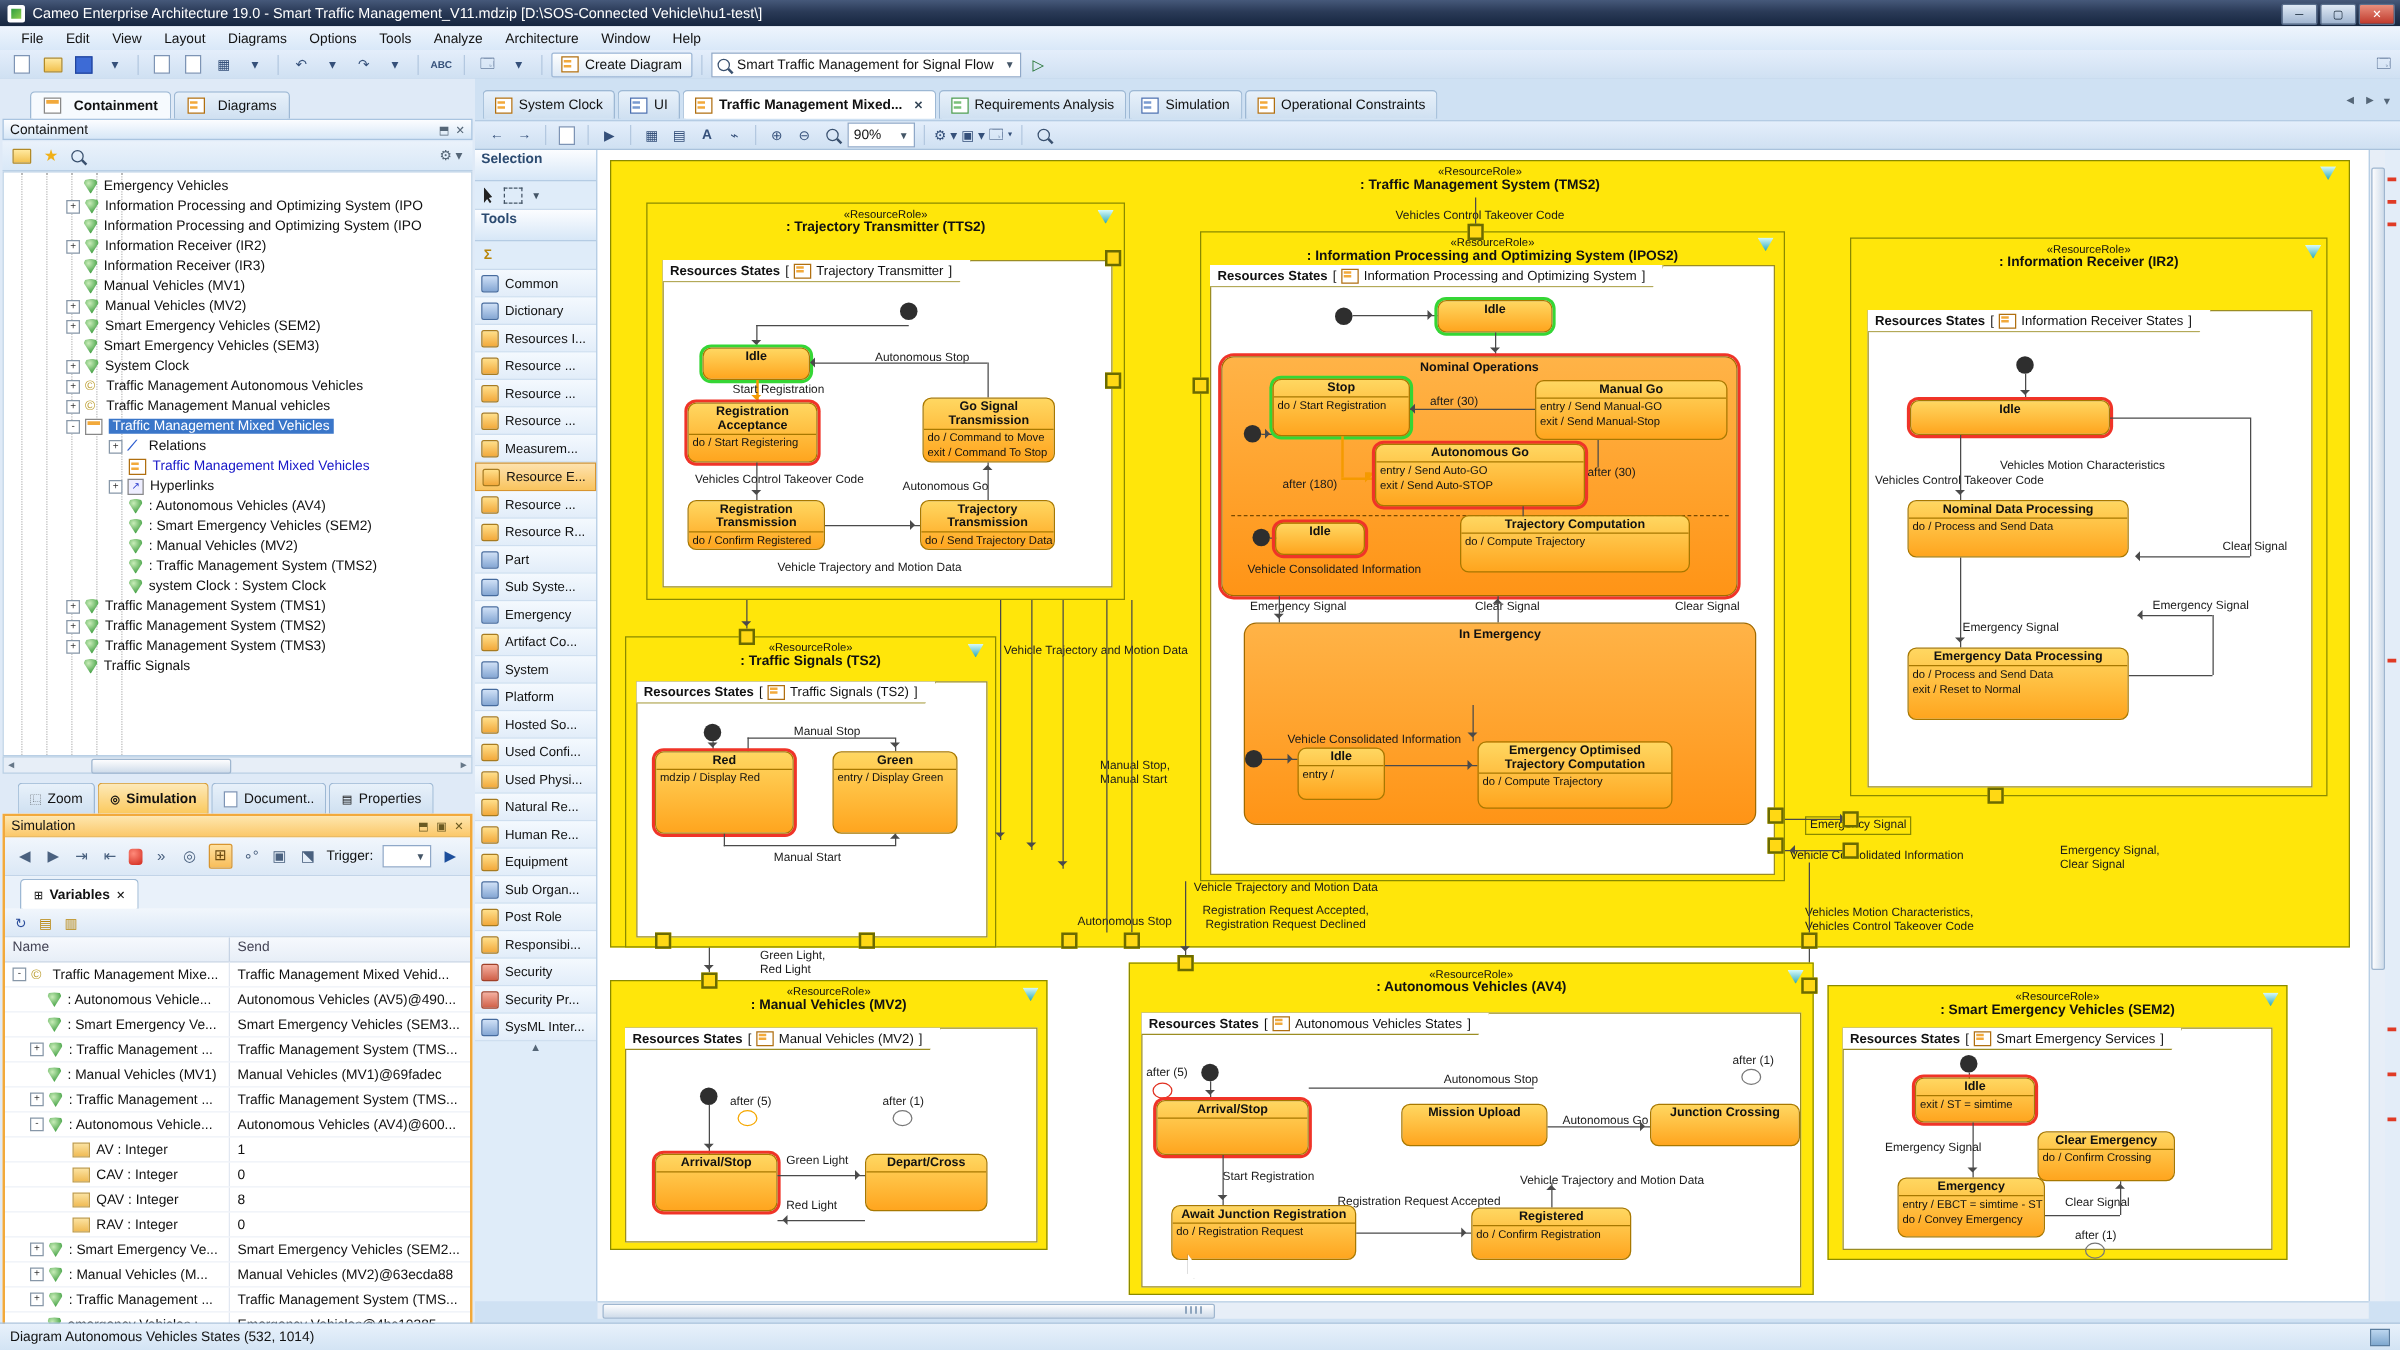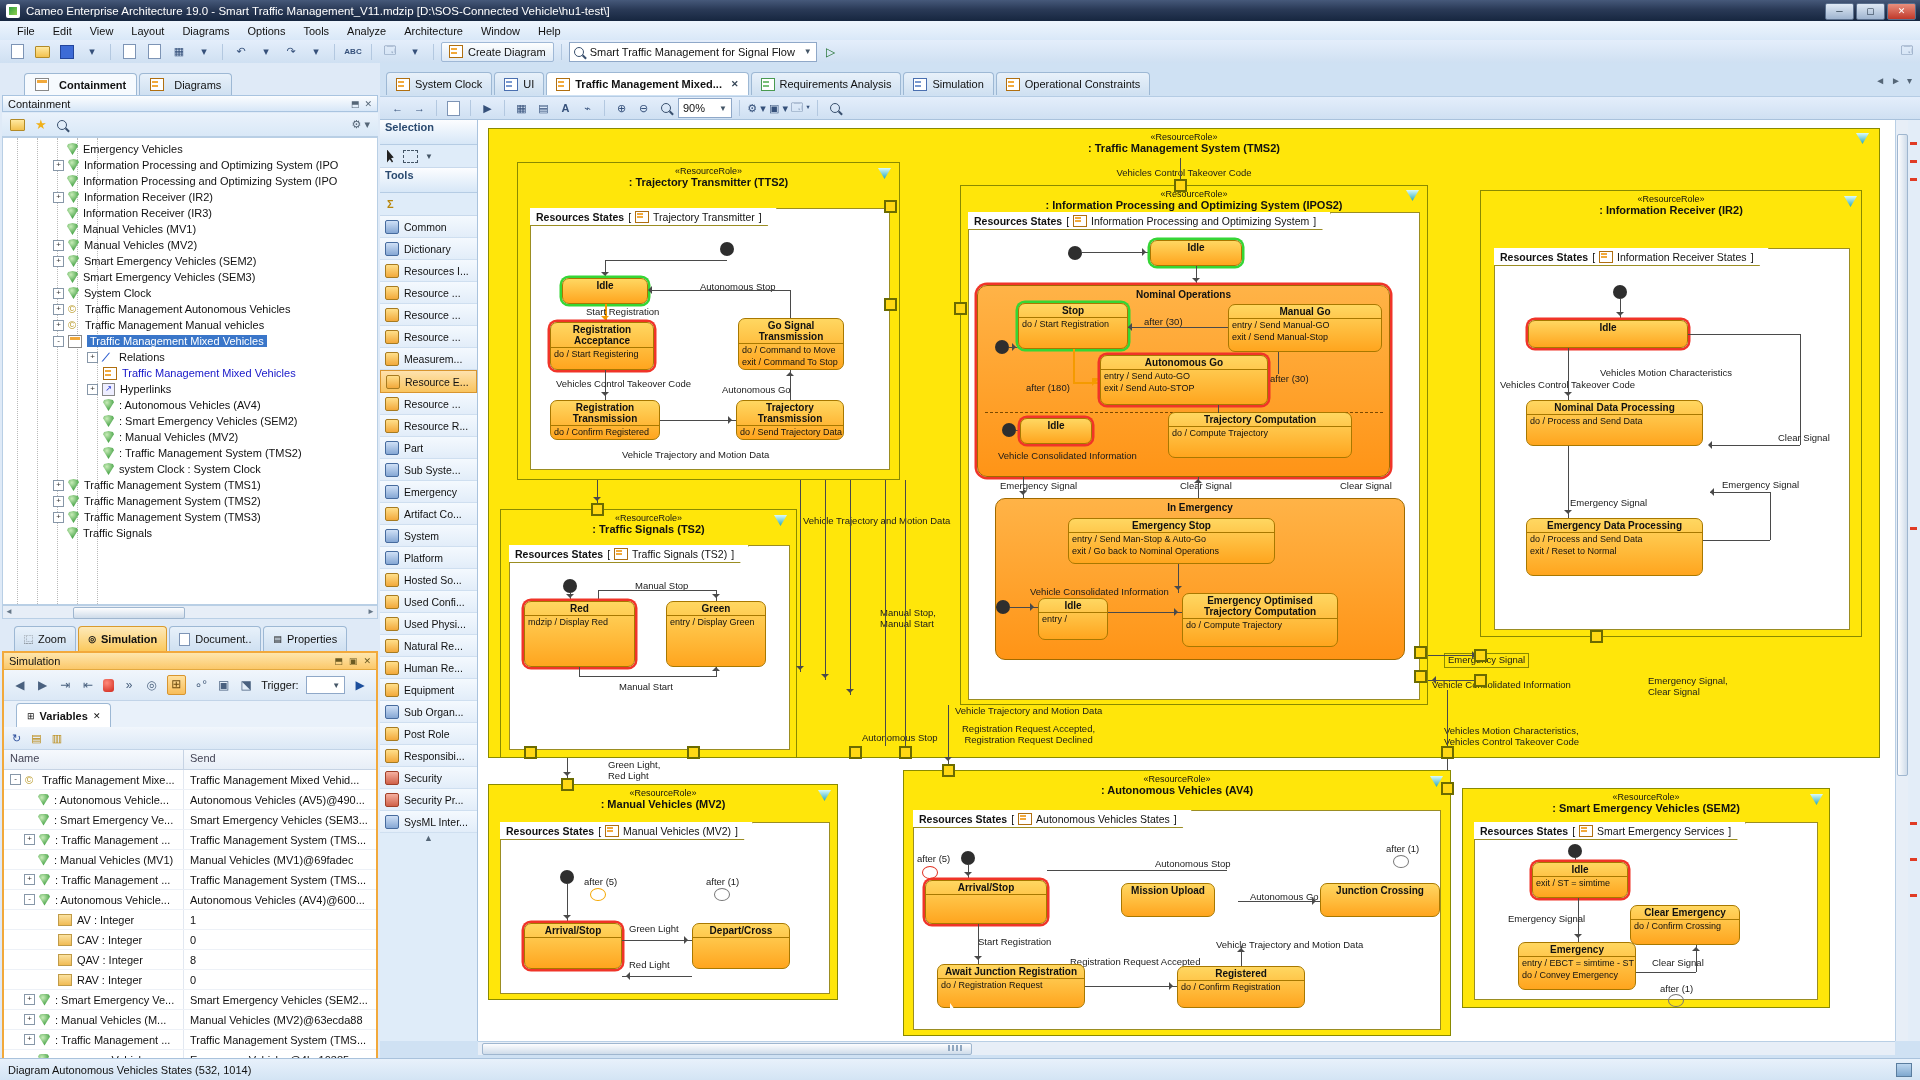--- a/index.html
+++ b/index.html
@@ -880,25 +880,20 @@
     <div class="lbl" style="left:702px;top:361px">Clear Signal</div>
     <div class="lbl" style="left:862px;top:361px">Clear Signal</div>
     <div class="ln" style="left:545px;top:357px;width:1px;height:21px"></div>
     <div class="arD" style="left:541px;top:371px"></div>
     <div class="ln" style="left:720px;top:357px;width:1px;height:21px"></div>
     <div class="arU" style="left:716px;top:355px"></div>
 
     <div class="comp" style="left:517px;top:378px;width:410px;height:162px">
         <div class="ct">In Emergency</div>
       </div>
-    <div class="state" style="left:590px;top:398px;width:207px;height:46px">
-        <div class="t">Emergency Stop</div>
-        <div class="b">entry / Send Man-Stop &amp; Auto-Go</div>
-        <div class="b" style="border-top:none">exit / Go back to Nominal Operations</div>
-      </div>
     <div class="lbl" style="left:552px;top:467px">Vehicle Consolidated Information</div>
     <div class="dot" style="left:518px;top:480px"></div>
     <div class="ln" style="left:532px;top:487px;width:28px;height:1px"></div>
     <div class="arR" style="left:552px;top:483px"></div>
     <div class="state" style="left:560px;top:478px;width:70px;height:42px">
         <div class="t">Idle</div>
         <div class="b">entry /</div>
       </div>
     <div class="ln" style="left:700px;top:444px;width:1px;height:29px"></div>
     <div class="arD" style="left:696px;top:466px"></div>
@@ -1113,21 +1108,21 @@
     <div class="lbl" style="left:677px;top:739px">Autonomous Stop</div>
     <div class="lbl" style="left:908px;top:724px">after (1)</div>
     <div class="arc" style="left:915px;top:735px"></div>
     <div class="ln" style="left:490px;top:745px;width:1px;height:15px"></div>
     <div class="arD" style="left:486px;top:752px"></div>
     <div class="ln" style="left:569px;top:750px;width:180px;height:1px"></div>
     <div class="state hlR" style="left:447px;top:760px;width:122px;height:44px">
         <div class="t">Arrival/Stop</div>
         <div class="b" style="height:16px"></div>
       </div>
-    <div class="state" style="left:643px;top:763px;width:94px;height:34px">
+    <div class="state" style="left:643px;top:763px;width:117px;height:34px">
         <div class="t">Mission Upload</div>
       </div>
     <div class="lbl" style="left:772px;top:772px">Autonomous Go</div>
     <div class="ln" style="left:760px;top:781px;width:82px;height:1px"></div>
     <div class="arR" style="left:834px;top:777px"></div>
     <div class="state" style="left:842px;top:763px;width:120px;height:34px">
         <div class="t">Junction Crossing</div>
       </div>
     <div class="ln" style="left:500px;top:804px;width:1px;height:40px"></div>
     <div class="arD" style="left:496px;top:836px"></div>

